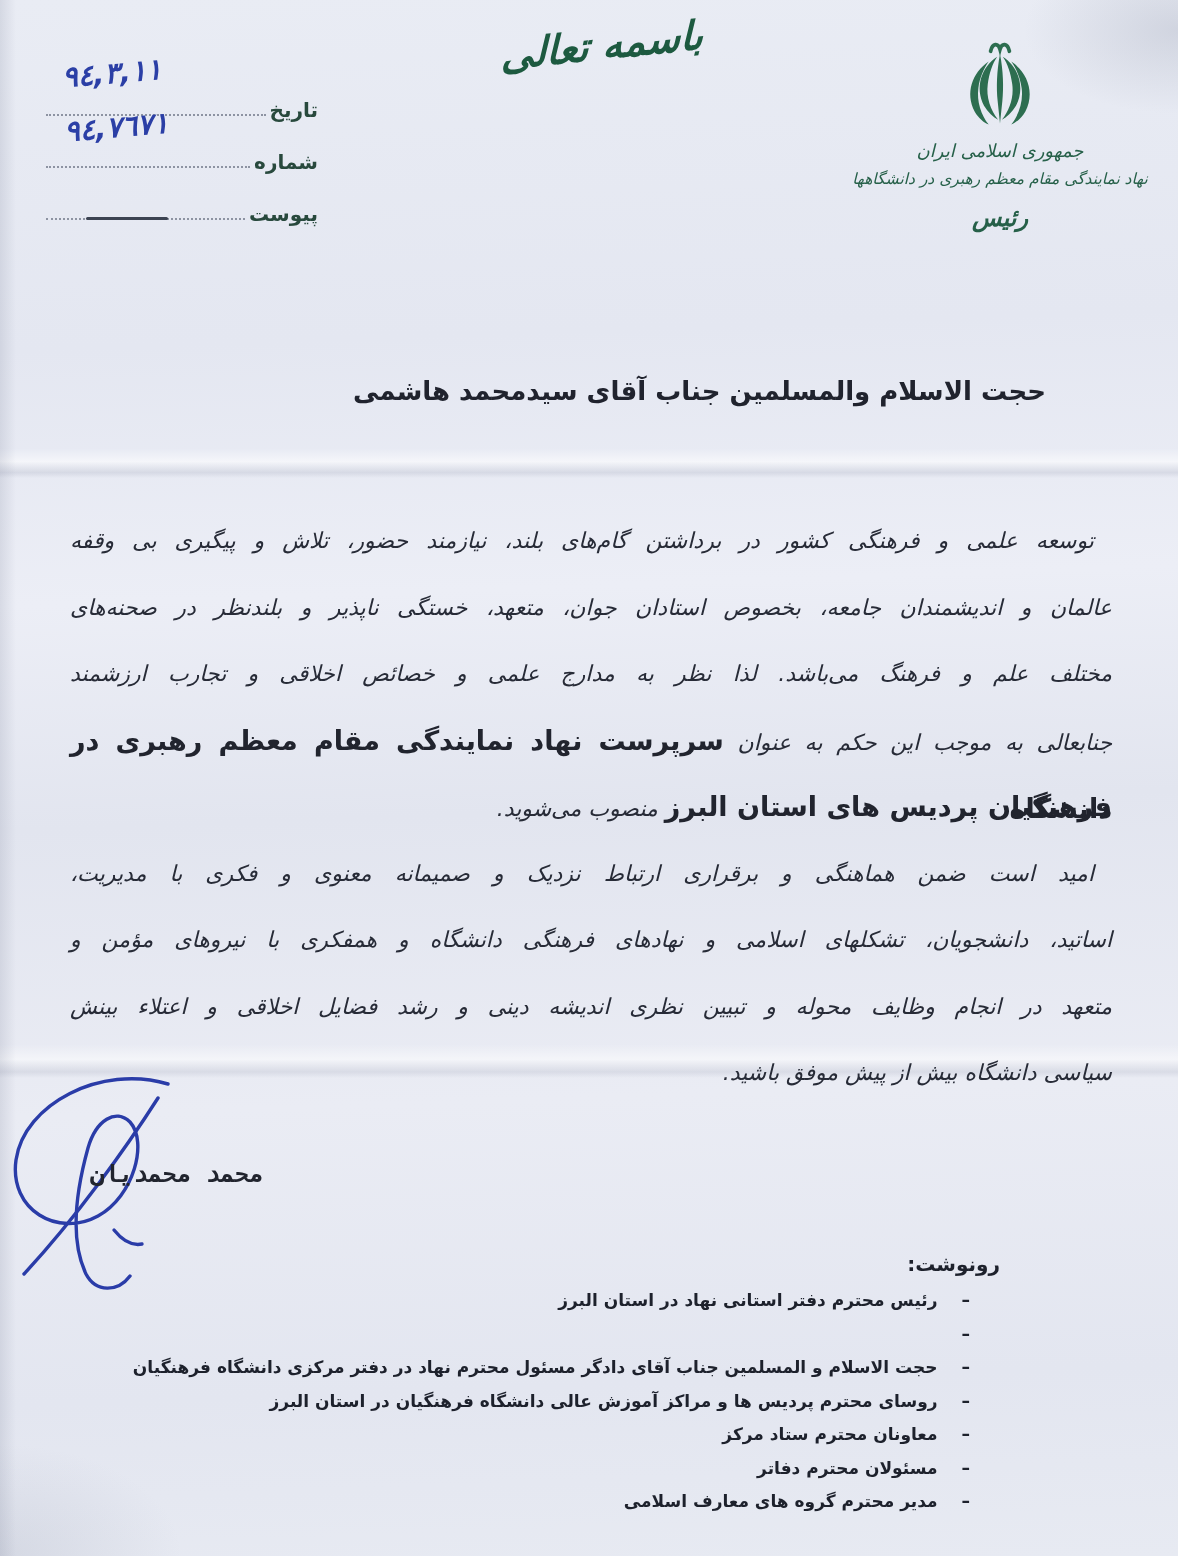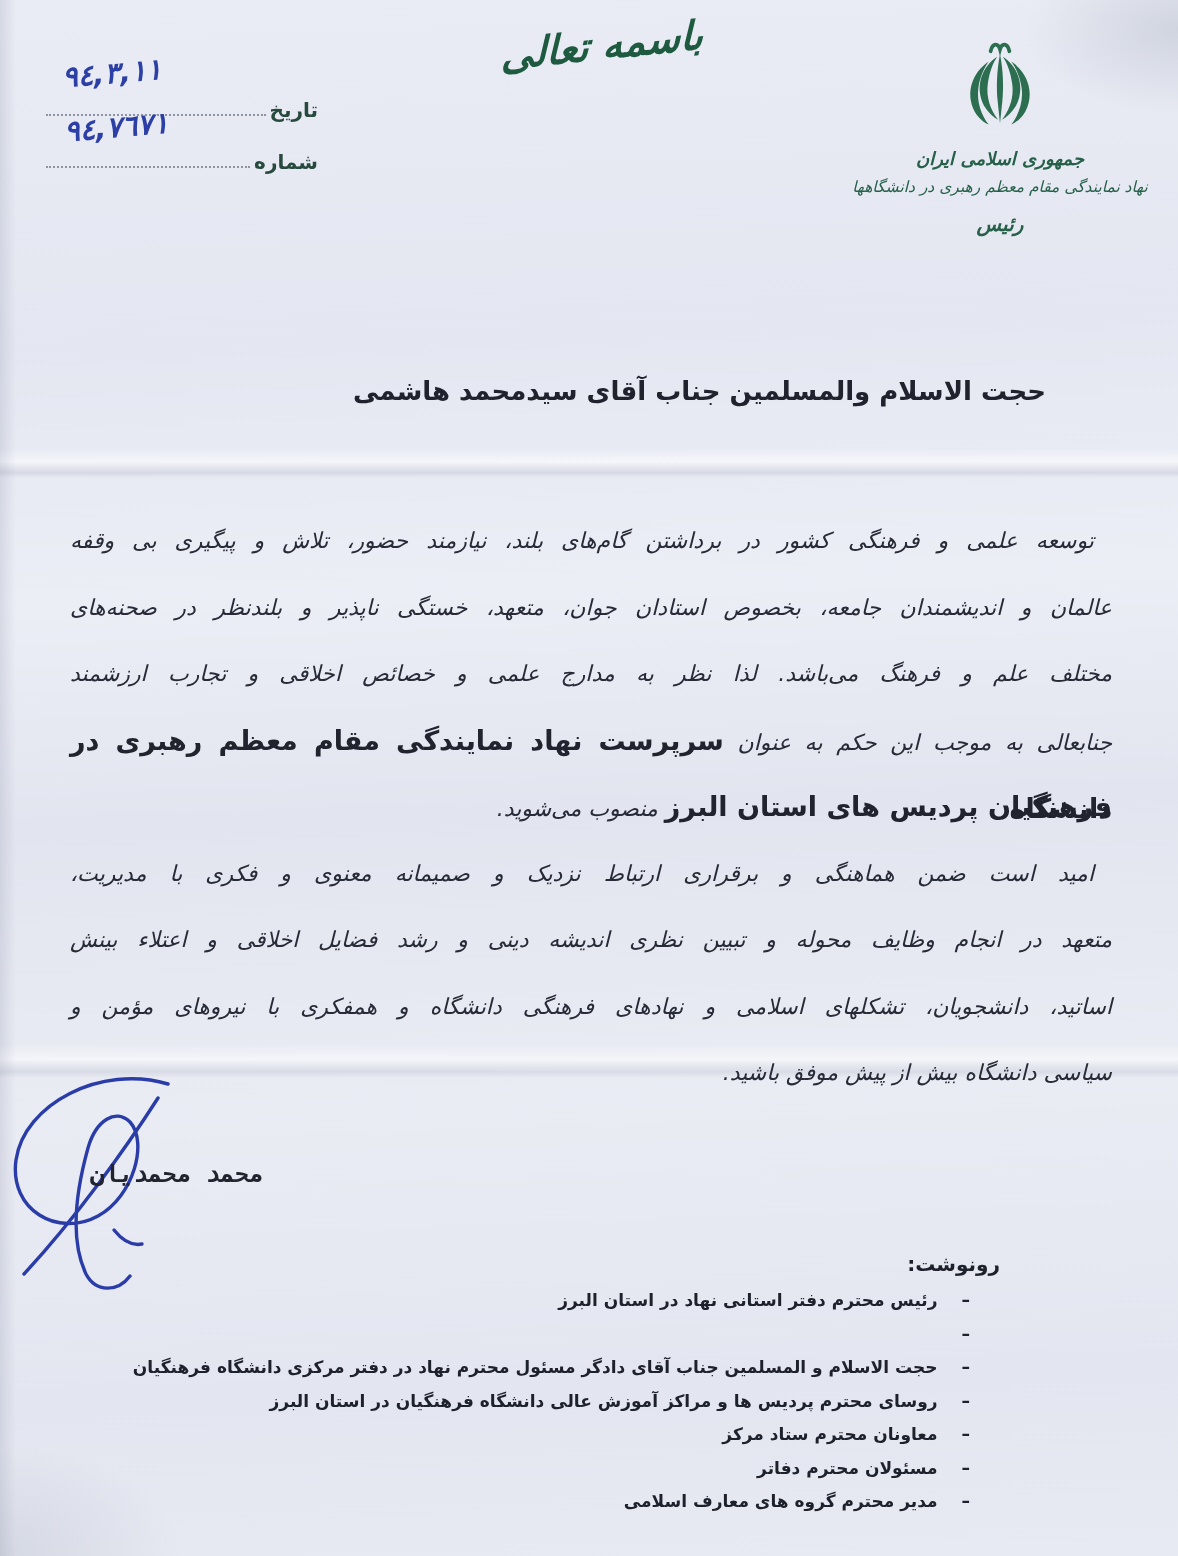--- a/index.html
+++ b/index.html
@@ -28,23 +28,23 @@
     text-align:center;
     color:#1d5a40;
     font-size:40px;font-weight:700;font-style:italic;
     transform:rotate(-6deg) skewX(-6deg);
   }
 
   
   .letterhead{position:absolute;top:38px;right:6px;width:344px;text-align:center;color:#266049;}
   .emblem{width:94px;height:96px;display:block;margin:0 auto;}
   .lh-line{font-style:italic;white-space:nowrap;}
-  .lh-country{font-size:18px;font-weight:700;margin-top:14px;}
+  .lh-country{font-size:18px;font-weight:400;margin-top:6px;}
   .lh-org{font-size:15.5px;font-weight:400;margin-top:9px;}
-  .lh-role{font-size:20px;font-weight:600;margin-top:16px;}
+  .lh-role{font-size:24px;font-weight:600;margin-top:16px;}
 
   
   .meta{position:absolute;top:72px;left:46px;width:272px;direction:rtl;}
   .meta-row{position:relative;height:52px;display:flex;align-items:flex-end;}
   .meta-label{color:#28493d;font-weight:700;font-size:20px;padding-bottom:2px;}
   .leader{flex:1;border-bottom:2.5px dotted #8d93a2;margin-bottom:8px;margin-right:4px;}
   .hw{position:absolute;color:#2b3fa6;font-style:italic;font-weight:600;font-size:29px;
       letter-spacing:1px;transform:rotate(-5deg);direction:ltr;}
   .hw-date{left:16px;top:-16px;}
   .hw-num{left:18px;top:-14px;}
@@ -109,33 +109,38 @@
     <div class="meta-row">
       <span class="meta-label">تاریخ</span>
       <span class="leader"></span>
       <span class="hw hw-date">٩٤,٣,١١</span>
     </div>
     <div class="meta-row">
       <span class="meta-label">شماره</span>
       <span class="leader"></span>
       <span class="hw hw-num">٩٤,٧٦٧١</span>
     </div>
+    <div class="meta-row">
+      <span class="meta-label">پیوست</span>
+      <span class="leader"></span>
+      <span class="attach-dash"></span>
+    </div>
   </div>
 
   <div class="addressee">حجت الاسلام والمسلمین جناب آقای سیدمحمد هاشمی</div>
 
   <div class="body-text">
     <div class="bline just indent">توسعه علمی و فرهنگی کشور در برداشتن گام‌های بلند، نیازمند حضور، تلاش و پیگیری بی وقفه</div>
     <div class="bline just">عالمان و اندیشمندان جامعه، بخصوص استادان جوان، متعهد، خستگی ناپذیر و بلندنظر در صحنه‌های</div>
     <div class="bline just">مختلف علم و فرهنگ می‌باشد. لذا نظر به مدارج علمی و خصائص اخلاقی و تجارب ارزشمند</div>
     <div class="bline just"><span>جنابعالی به موجب این حکم به عنوان </span> <span class="bold-seg">سرپرست نهاد نمایندگی مقام معظم رهبری در دانشگاه</span></div>
     <div class="bline endline"><span class="bold-seg">فرهنگیان پردیس های استان البرز</span> <span> منصوب می‌شوید.</span></div>
     <div class="bline just indent">امید است ضمن هماهنگی و برقراری ارتباط نزدیک و صمیمانه معنوی و فکری با مدیریت،</div>
+    <div class="bline just">اساتید، دانشجویان، تشکلهای اسلامی و نهادهای فرهنگی دانشگاه و همفکری با نیروهای مؤمن و</div>
     <div class="bline just">متعهد در انجام وظایف محوله و تبیین نظری اندیشه دینی و رشد فضایل اخلاقی و اعتلاء بینش</div>
-    <div class="bline just">اساتید، دانشجویان، تشکلهای اسلامی و نهادهای فرهنگی دانشگاه و همفکری با نیروهای مؤمن و</div>
     <div class="bline endline">سیاسی دانشگاه بیش از پیش موفق باشید.</div>
   </div>
 
   <svg class="sig-svg" viewBox="0 0 340 232">
     <g fill="none" stroke="#2a3ca8" stroke-width="3.4" stroke-linecap="round">
       <path d="M162 8 C95 -12 18 28 10 84 C3 134 52 162 92 140 C128 120 142 66 124 46 C110 32 90 44 82 72 C72 108 62 160 80 198 C90 217 112 216 124 200"></path>
       <path d="M152 22 C120 72 70 142 18 198"></path>
       <path d="M108 154 C116 164 126 170 136 168"></path>
     </g>
   </svg>

